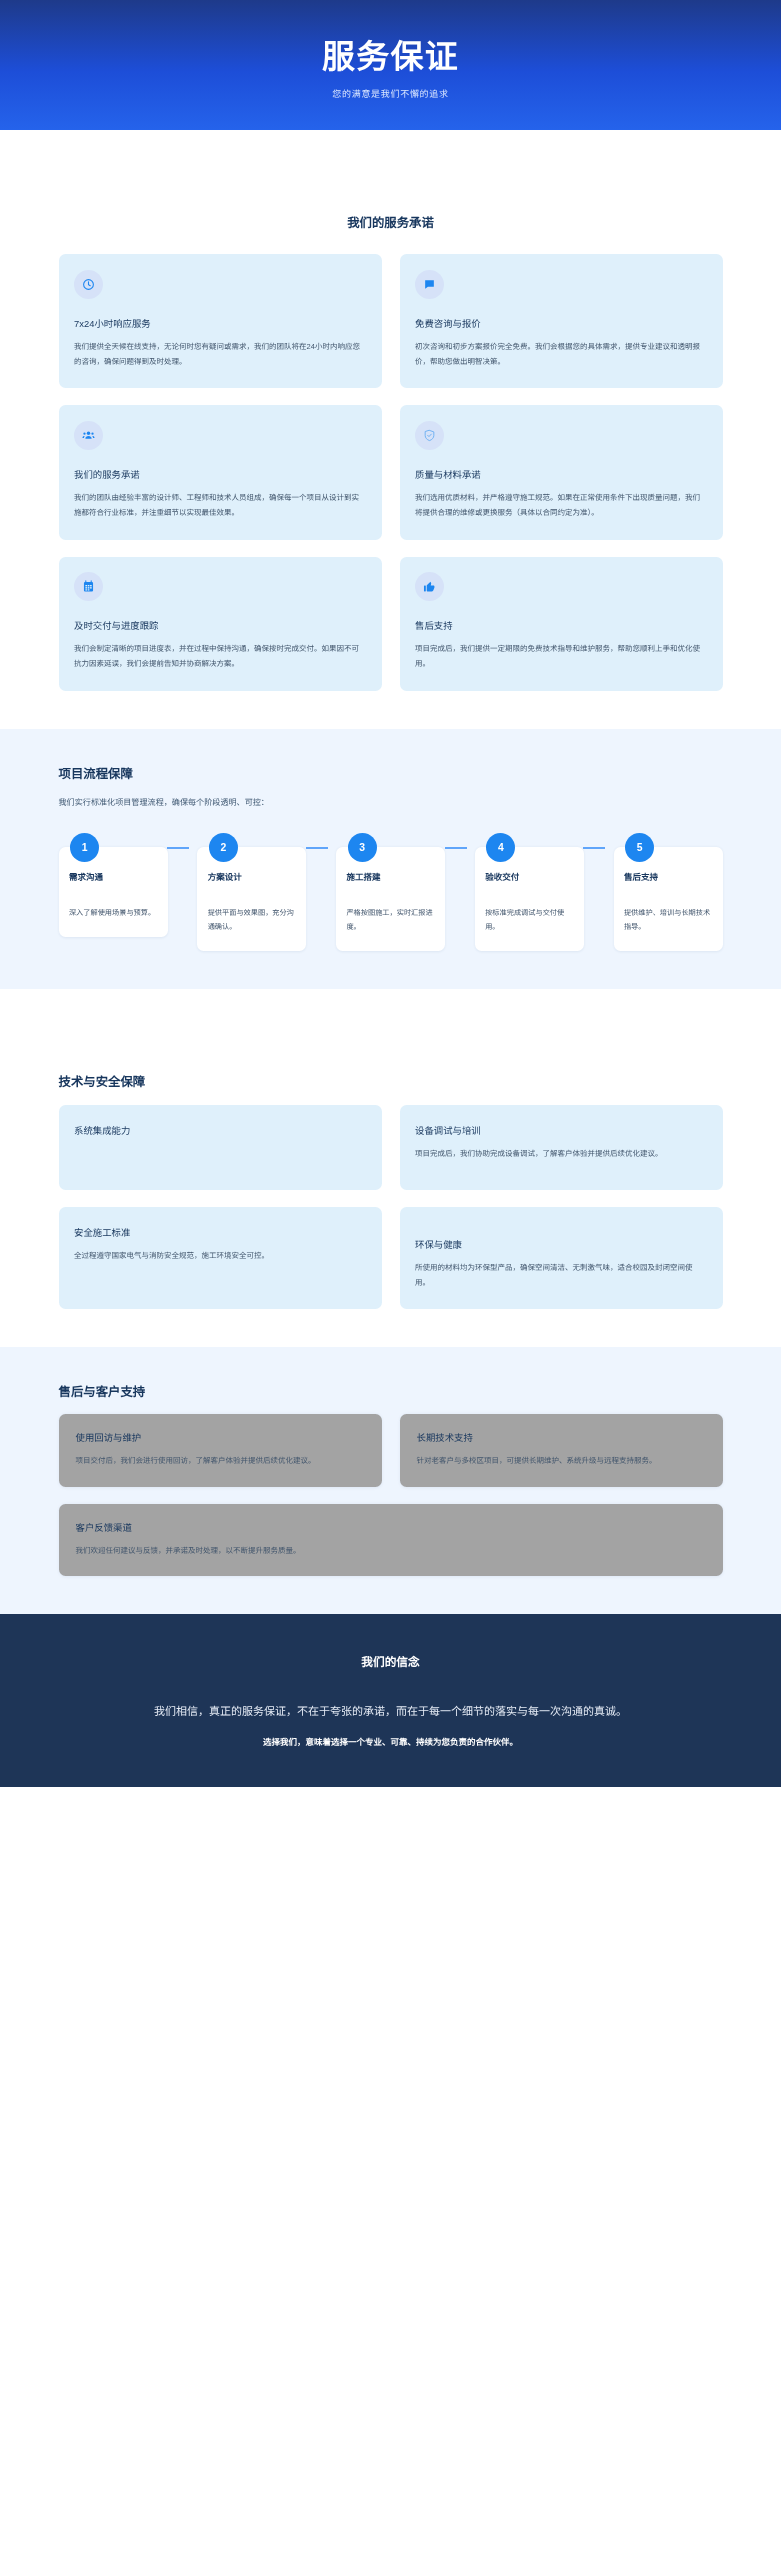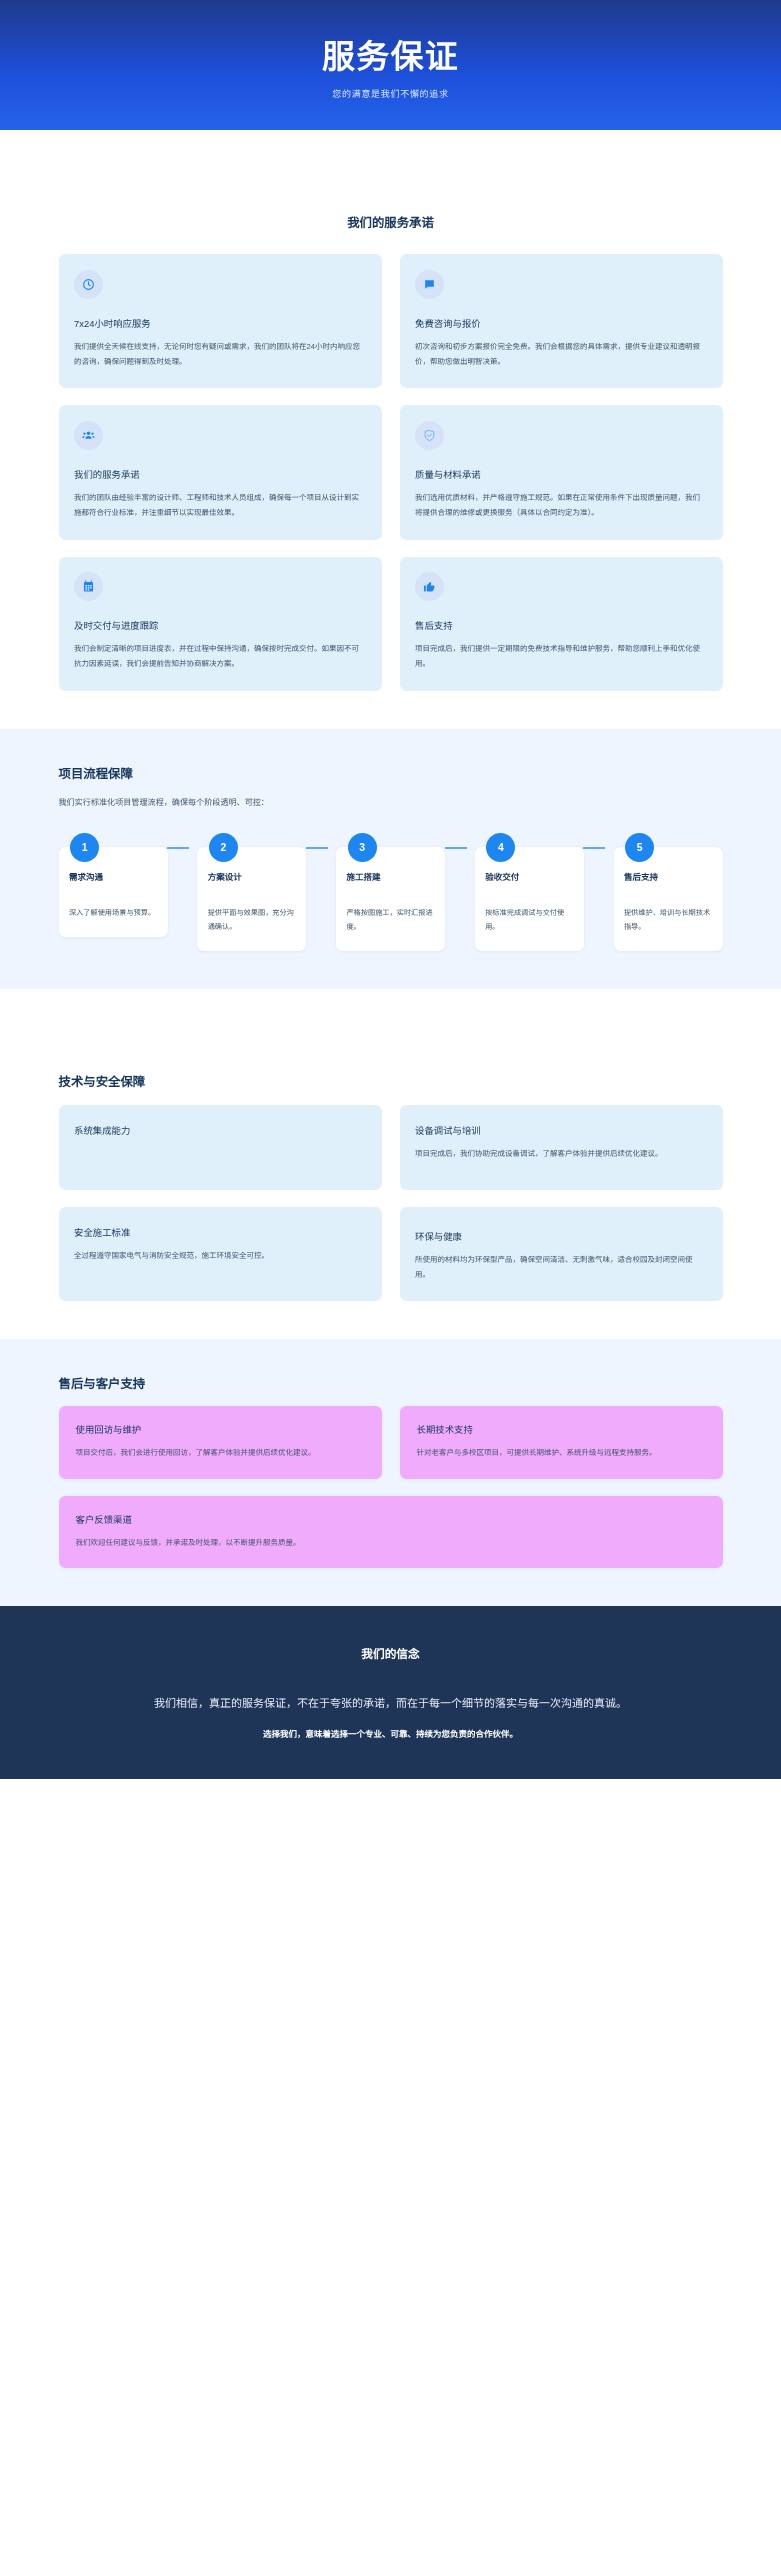--- a/index.html
+++ b/index.html
@@ -137,21 +137,21 @@
     margin-bottom:24px;
   }
   .step-desc {
     font-size:7.2px;
     line-height:1.95;
     color:#41556c;
   }
 
   
   .card-white {
-    background:#f0abfc;
+    background:#a3a3a3;
     border-radius:6.5px;
     box-shadow:0 0.7px 3.3px rgba(30,60,110,.07);
     padding:15.6px 17px 18px;
     min-height:73px;
   }
   .card-white.full { grid-column:1 / -1; min-height:60px; }
 
   
   .footer {
     background:#1e3557;
@@ -328,21 +328,21 @@
       <div class="card-blue" style="min-height:85px;padding-top:18px;">
         <div class="card-title">设备调试与培训</div>
         <div class="card-body">项目完成后，我们协助完成设备调试，了解客户体验并提供后续优化建议。</div>
       </div>
 
       <div class="card-blue" style="min-height:85px;padding-top:18px;">
         <div class="card-title">安全施工标准</div>
         <div class="card-body">全过程遵守国家电气与消防安全规范，施工环境安全可控。</div>
       </div>
 
-      <div class="card-blue" style="min-height:85px;padding-top:22px;">
+      <div class="card-blue" style="min-height:85px;padding-top:30px;">
         <div class="card-title">环保与健康</div>
         <div class="card-body">所使用的材料均为环保型产品，确保空间清洁、无刺激气味，适合校园及封闭空间使用。</div>
       </div>
 
     </div>
   </div>
 </section>
 
 <section class="section tint">
   <div class="inner">

